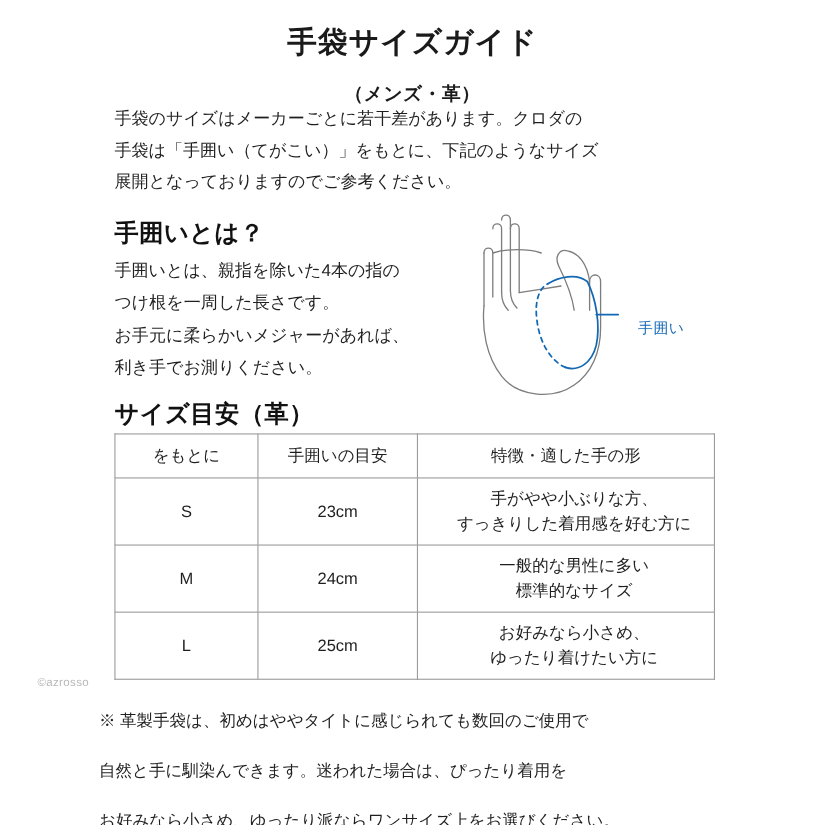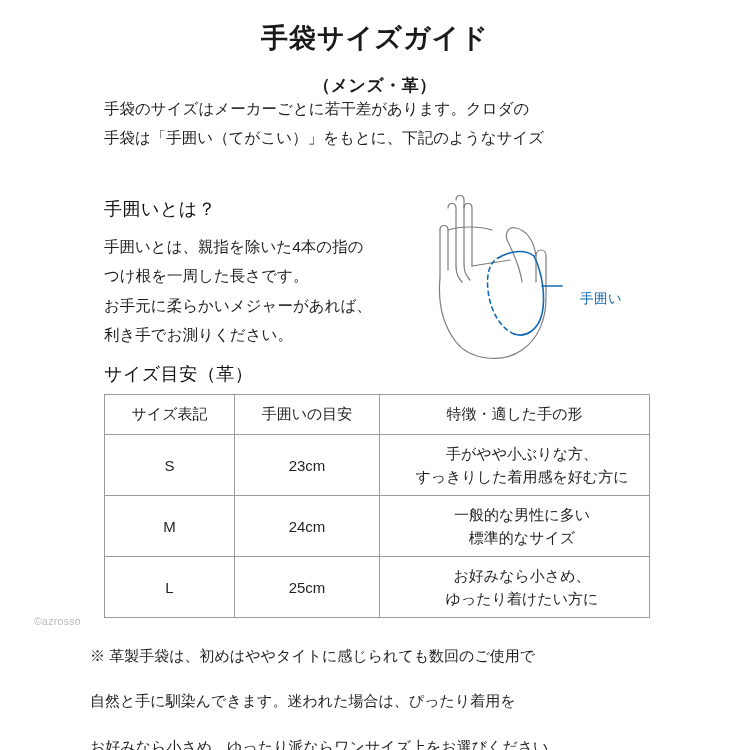--- a/index.html
+++ b/index.html
@@ -48,22 +48,22 @@
     left: 104px;
     top: 95px;
     width: 545px;
     font-size: 15.5px;
     line-height: 1.85;
     color: #1f1f1f;
   }
 
   
   .sec-heading {
-    font-size: 18px;
-    font-weight: normal;
+    font-size: 22px;
+    font-weight: bold;
     color: #111111;
     letter-spacing: 0.5px;
   }
   #tegakoi-heading {
     position: absolute;
     left: 104px;
     top: 197px;
   }
   #size-heading {
     position: absolute;
@@ -165,20 +165,21 @@
 <div class="page">
 
   <div class="title-block">
     <div class="main-title">手袋サイズガイド</div>
     <div class="sub-title">（メンズ・革）</div>
   </div>
 
   <div class="intro">
     <div>手袋のサイズはメーカーごとに若干差があります。クロダの</div>
     <div>手袋は「手囲い（てがこい）」をもとに、下記のようなサイズ</div>
+    <div>展開となっておりますのでご参考ください。</div>
   </div>
 
   <div class="sec-heading" id="tegakoi-heading">手囲いとは？</div>
 
   <div class="tegakoi-desc">
     <div>手囲いとは、親指を除いた4本の指の</div>
     <div>つけ根を一周した長さです。</div>
     <div>お手元に柔らかいメジャーがあれば、</div>
     <div>利き手でお測りください。</div>
   </div>
@@ -221,21 +222,21 @@
   <div class="sec-heading" id="size-heading">サイズ目安（革）</div>
 
   <table class="size-table">
     <colgroup>
       <col class="col-a">
         <col class="col-b">
         <col class="col-c">
     </colgroup>
     <thead>
       <tr>
-        <th>サイズ表記</th>
+        <th>をもとに</th>
         <th>手囲いの目安</th>
         <th>特徴・適した手の形</th>
       </tr>
     </thead>
     <tbody>
       <tr>
         <td>S</td>
         <td>23cm</td>
         <td class="feature-cell">
           <div>手がやや小ぶりな方、</div>

